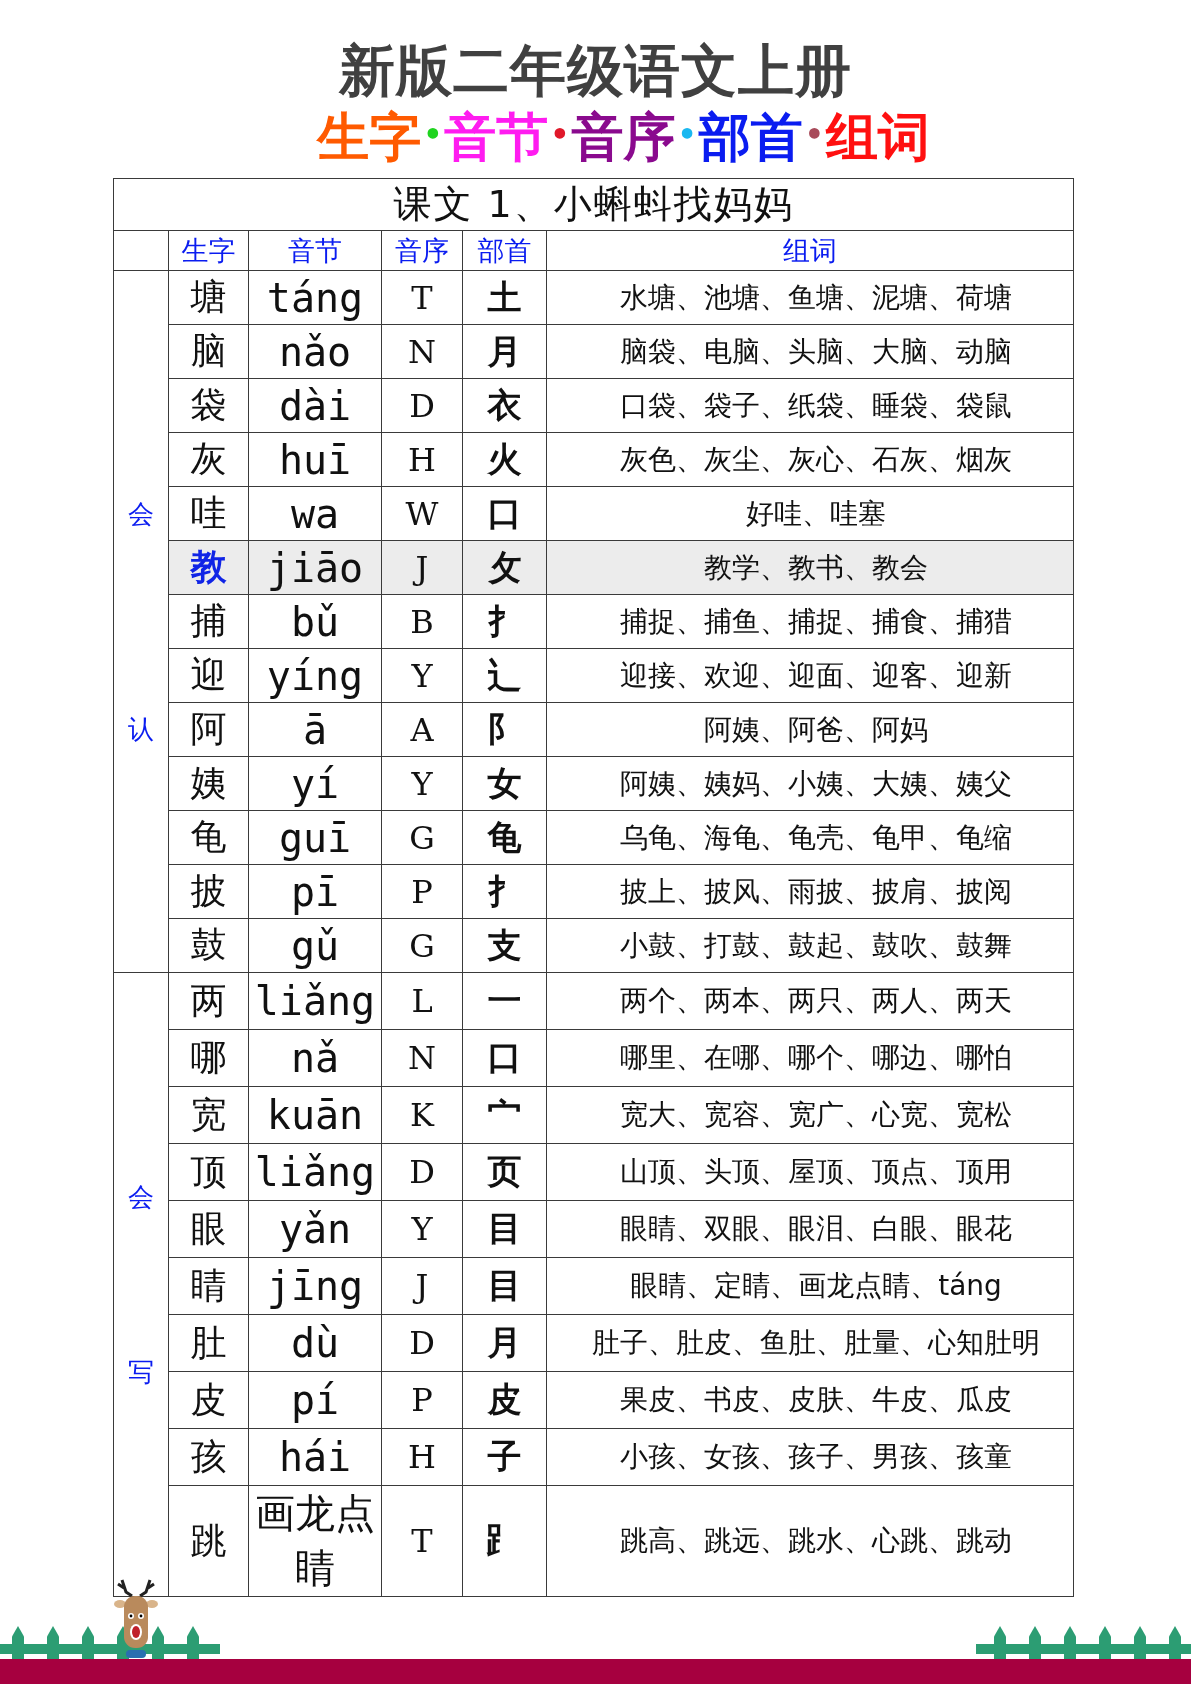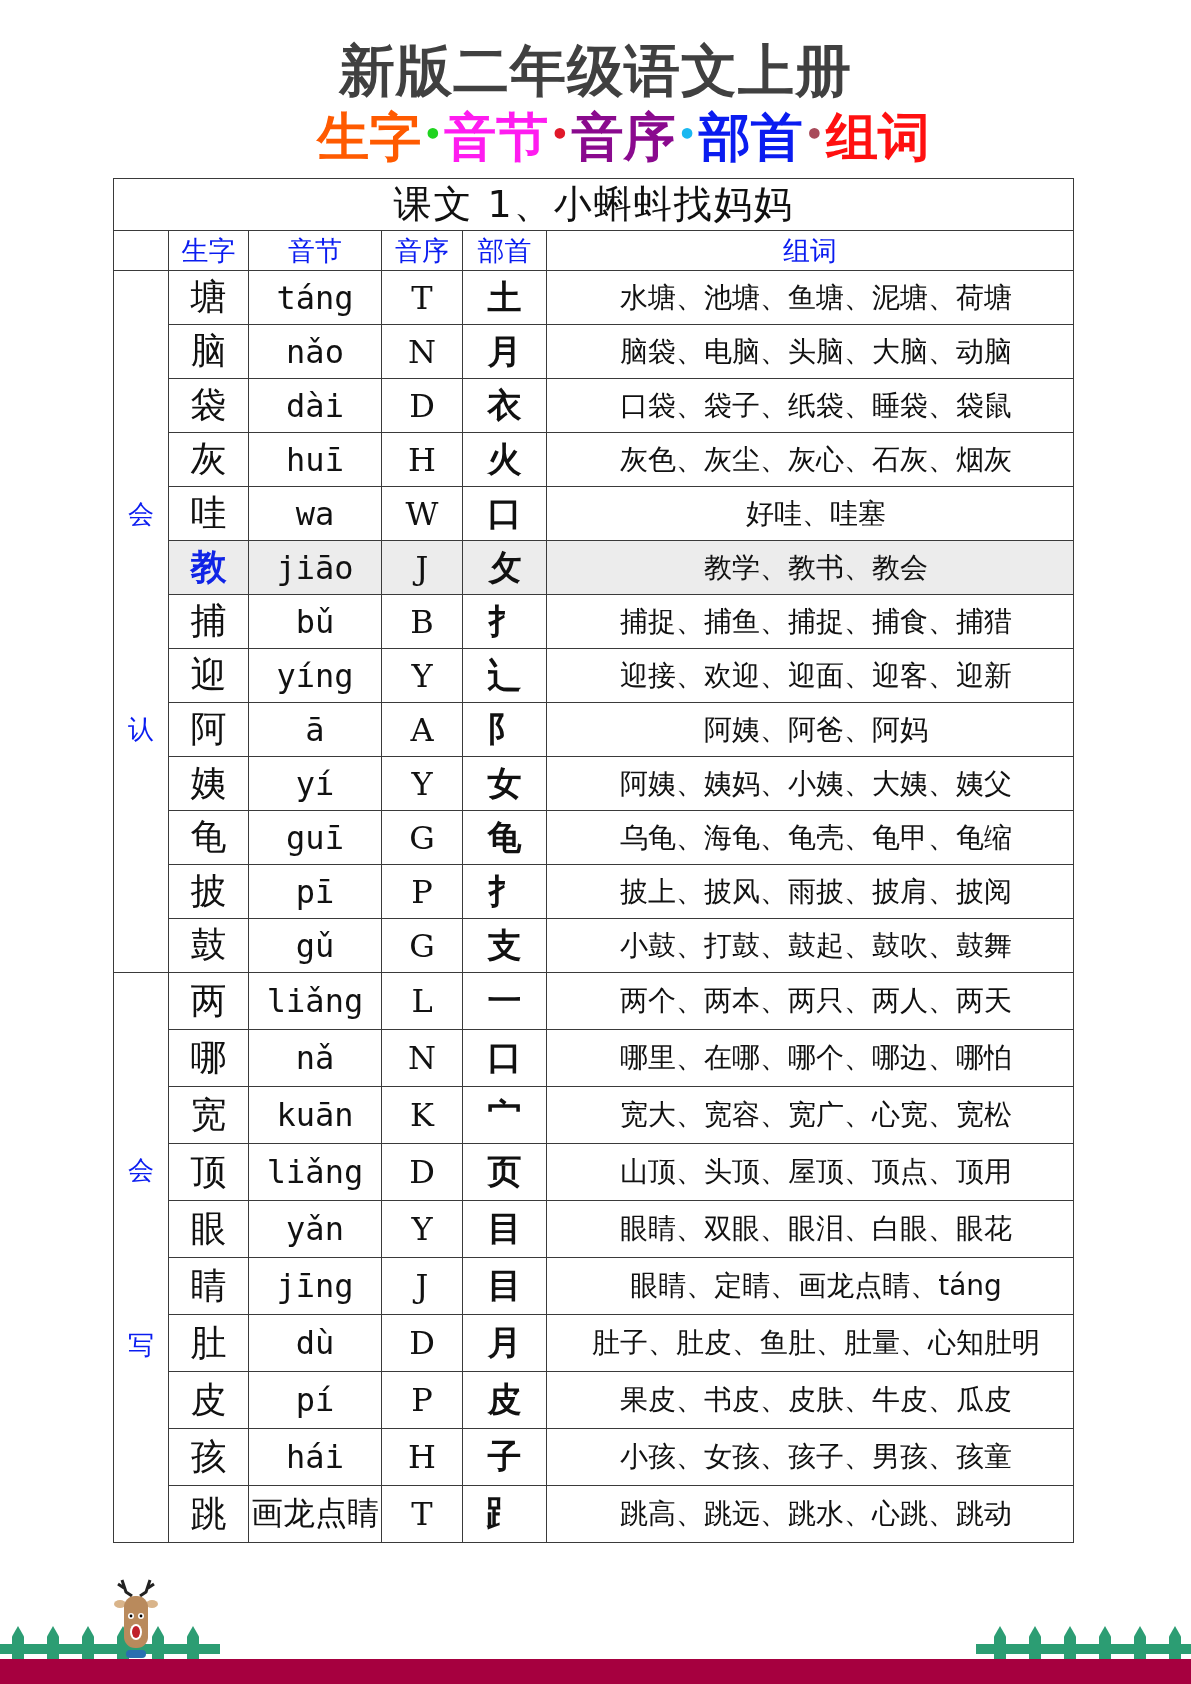--- a/index.html
+++ b/index.html
@@ -12,21 +12,21 @@
   .subtitle .dot { font-size:30px; vertical-align:middle; display:inline-block; margin:0 2px; position:relative; top:-6px; }
   table.words { position:absolute; left:113px; top:178px; width:960px; border-collapse:collapse; table-layout:fixed; }
   table.words td, table.words th { border:1.5px solid #3a3a3a; padding:0; text-align:center; vertical-align:middle; }
   .lesson-row td { height:47px; text-align:left; padding-left:12px; font-size:38px; font-family:"DejaVu Sans", sans-serif; font-weight:normal; letter-spacing:2px; }
   .colhead th { height:39px; color:#0a1cf0; font-weight:normal; font-size:27px; font-family:"DejaVu Sans", sans-serif; }
   .group-label { color:#0a1cf0; font-size:26px; font-family:"DejaVu Sans", sans-serif; border-bottom:1.5px solid #3a3a3a; }
   .group-label .lbl { display:block; }
   tr.g1 td { height:53px; }
   tr.g2 td { height:56px; }
   .char { font-size:36px; font-family:"DejaVu Sans", sans-serif; }
-  .pinyin { font-size:32px; font-family:"DejaVu Sans Mono", monospace; }
+  .pinyin { font-size:40px; font-family:"DejaVu Sans Mono", monospace; }
   .seq { font-size:32px; font-family:"DejaVu Serif", serif; }
   .radical { font-size:34px; font-weight:bold; font-family:"DejaVu Serif", serif; }
   .words-cell { text-align:left; padding-left:12px !important; font-size:28px; white-space:nowrap; overflow:hidden; font-family:"DejaVu Sans", sans-serif; }
   tr.highlight td.hl { background:#ececec; }
   tr.highlight td.char { color:#1024e6; font-weight:bold; }
   .footer-text { position:absolute; left:0; width:1191px; top:1700px; text-align:center; font-family:"DejaVu Sans", sans-serif;
                  font-weight:bold; font-size:22px; color:#111; letter-spacing:3px; }
   .footer-bar { position:absolute; left:0; top:1659px; width:1191px; height:25px; background:#a6003f; }
   .fence { position:absolute; top:1616px; height:68px; }
   .fence .post { position:absolute; bottom:0; width:12px; height:58px; background:#2c9d73; clip-path:polygon(50% 0, 100% 18%, 100% 100%, 0 100%, 0 18%); }

